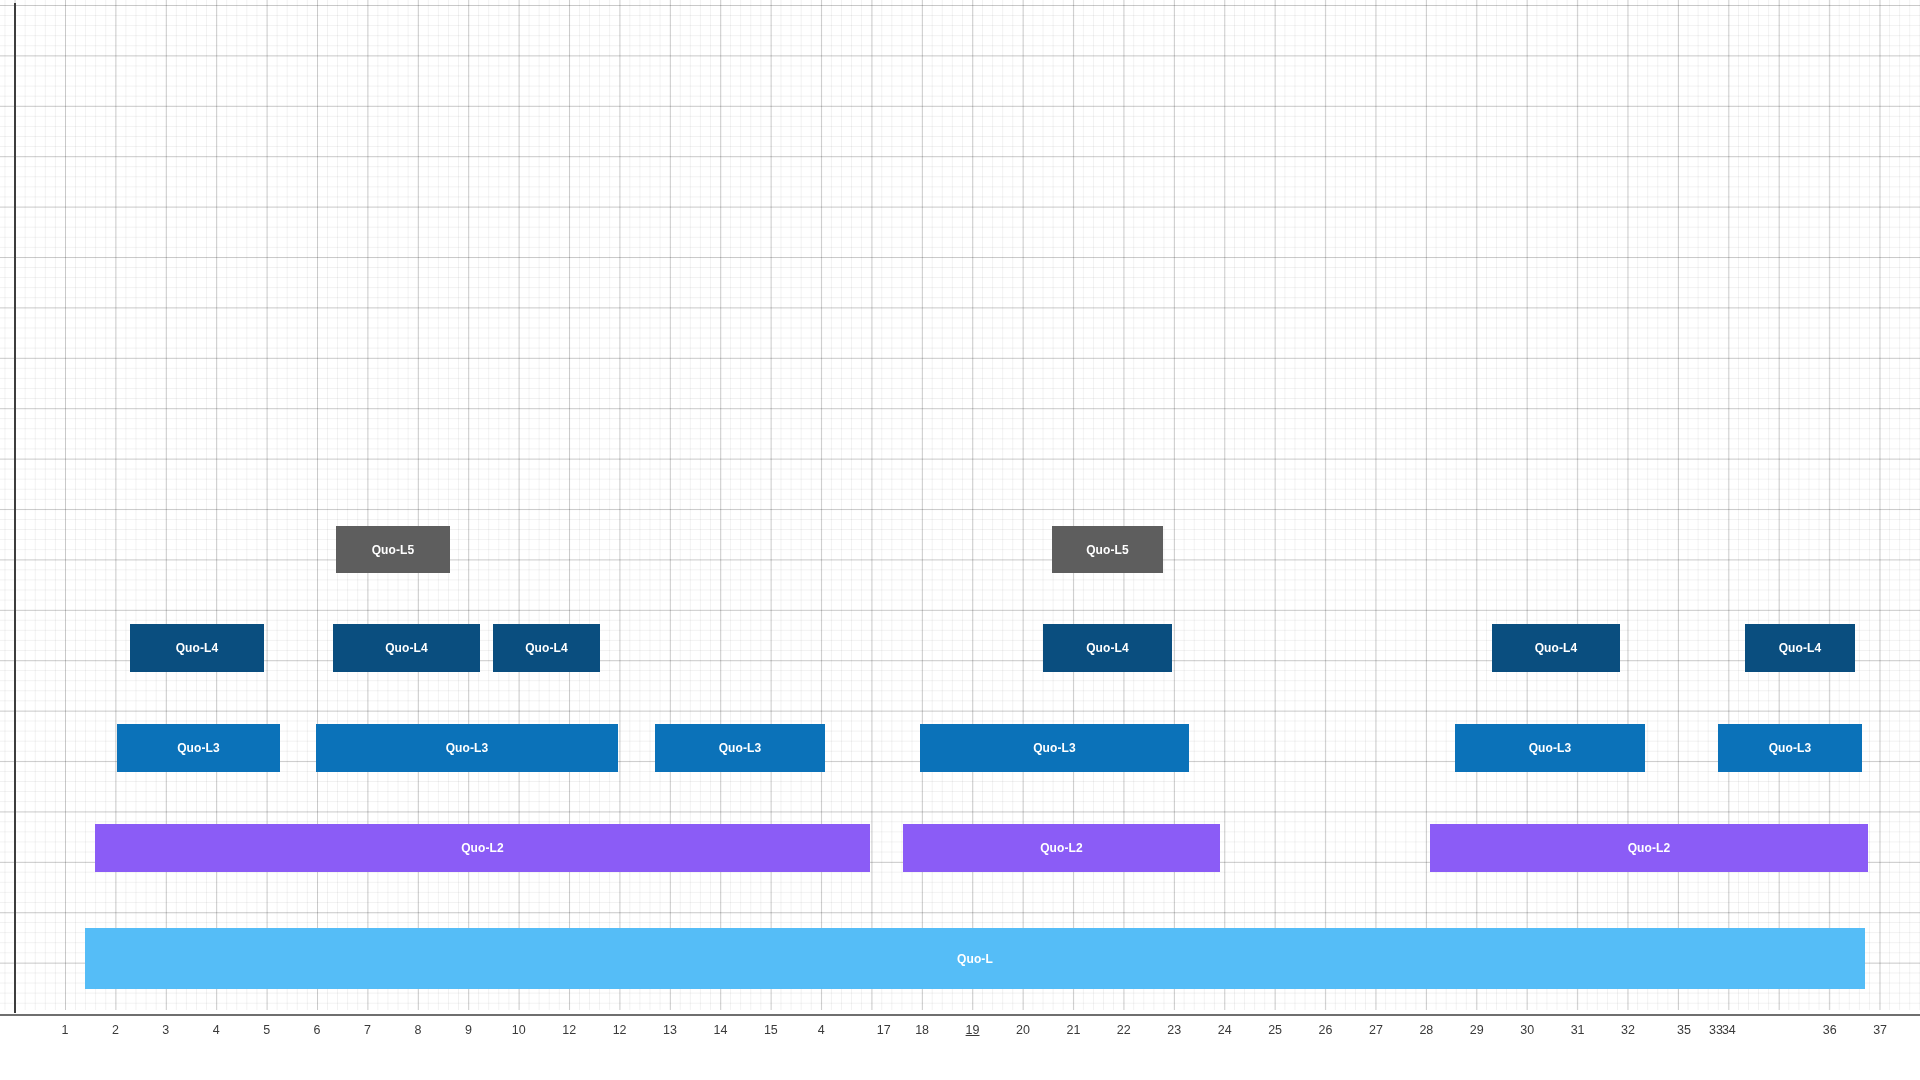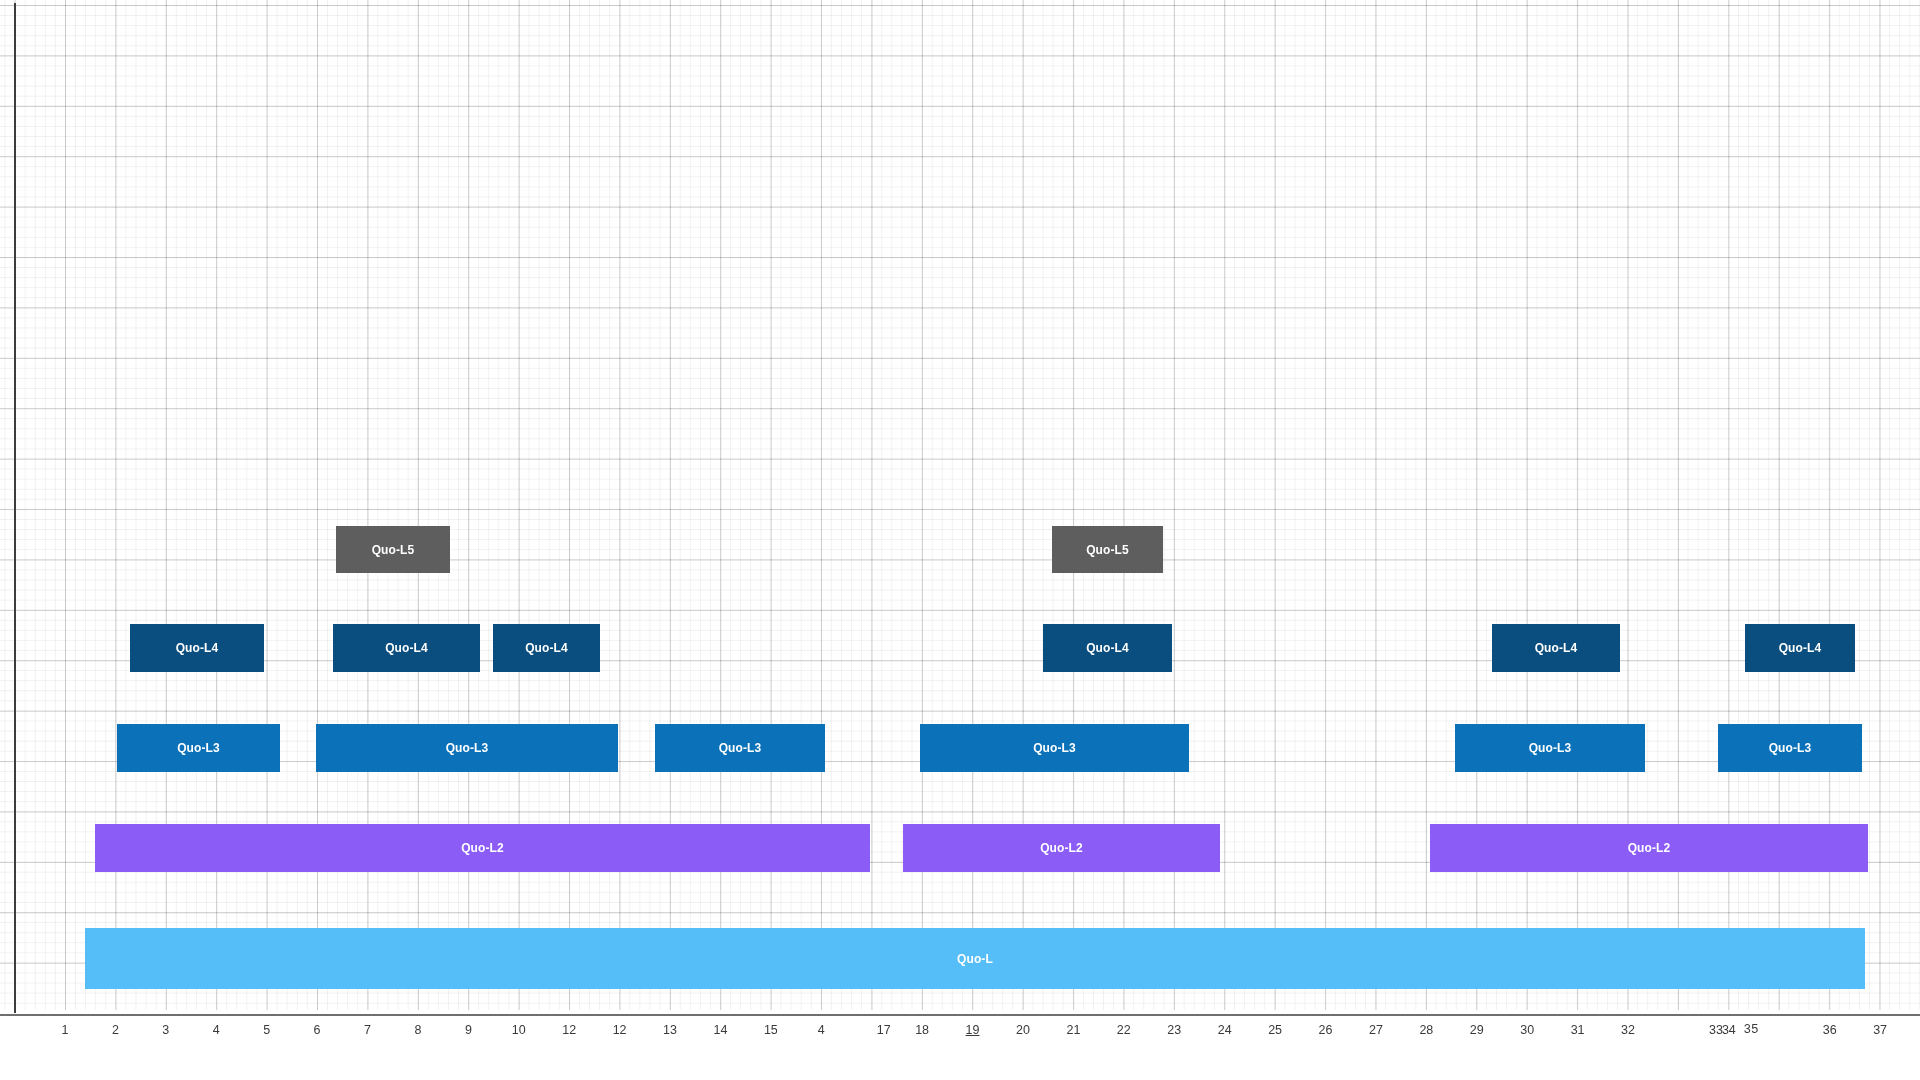--- a/index.html
+++ b/index.html
@@ -206,18 +206,18 @@
       <div class="tick" style="left: 1275.08px;">25</div>
       <div class="tick" style="left: 1325.5px;">26</div>
       <div class="tick" style="left: 1375.92px;">27</div>
       <div class="tick" style="left: 1426.34px;">28</div>
       <div class="tick" style="left: 1476.76px;">29</div>
       <div class="tick" style="left: 1527.18px;">30</div>
       <div class="tick" style="left: 1577.6px;">31</div>
       <div class="tick" style="left: 1628.02px;">32</div>
       <div class="tick" style="left: 1716px;">33</div>
       <div class="tick" style="left: 1728.86px;">34</div>
-      <div class="tick" style="left: 1751px; font-family: Liberation Mono, monospace;">35</div>
+      <div class="tick" style="left: 1684px;">35</div>
       <div class="tick" style="left: 1829.7px;">36</div>
       <div class="tick" style="left: 1880.12px;">37</div>
     </div>
 
 </div>
 
 </body></html>

